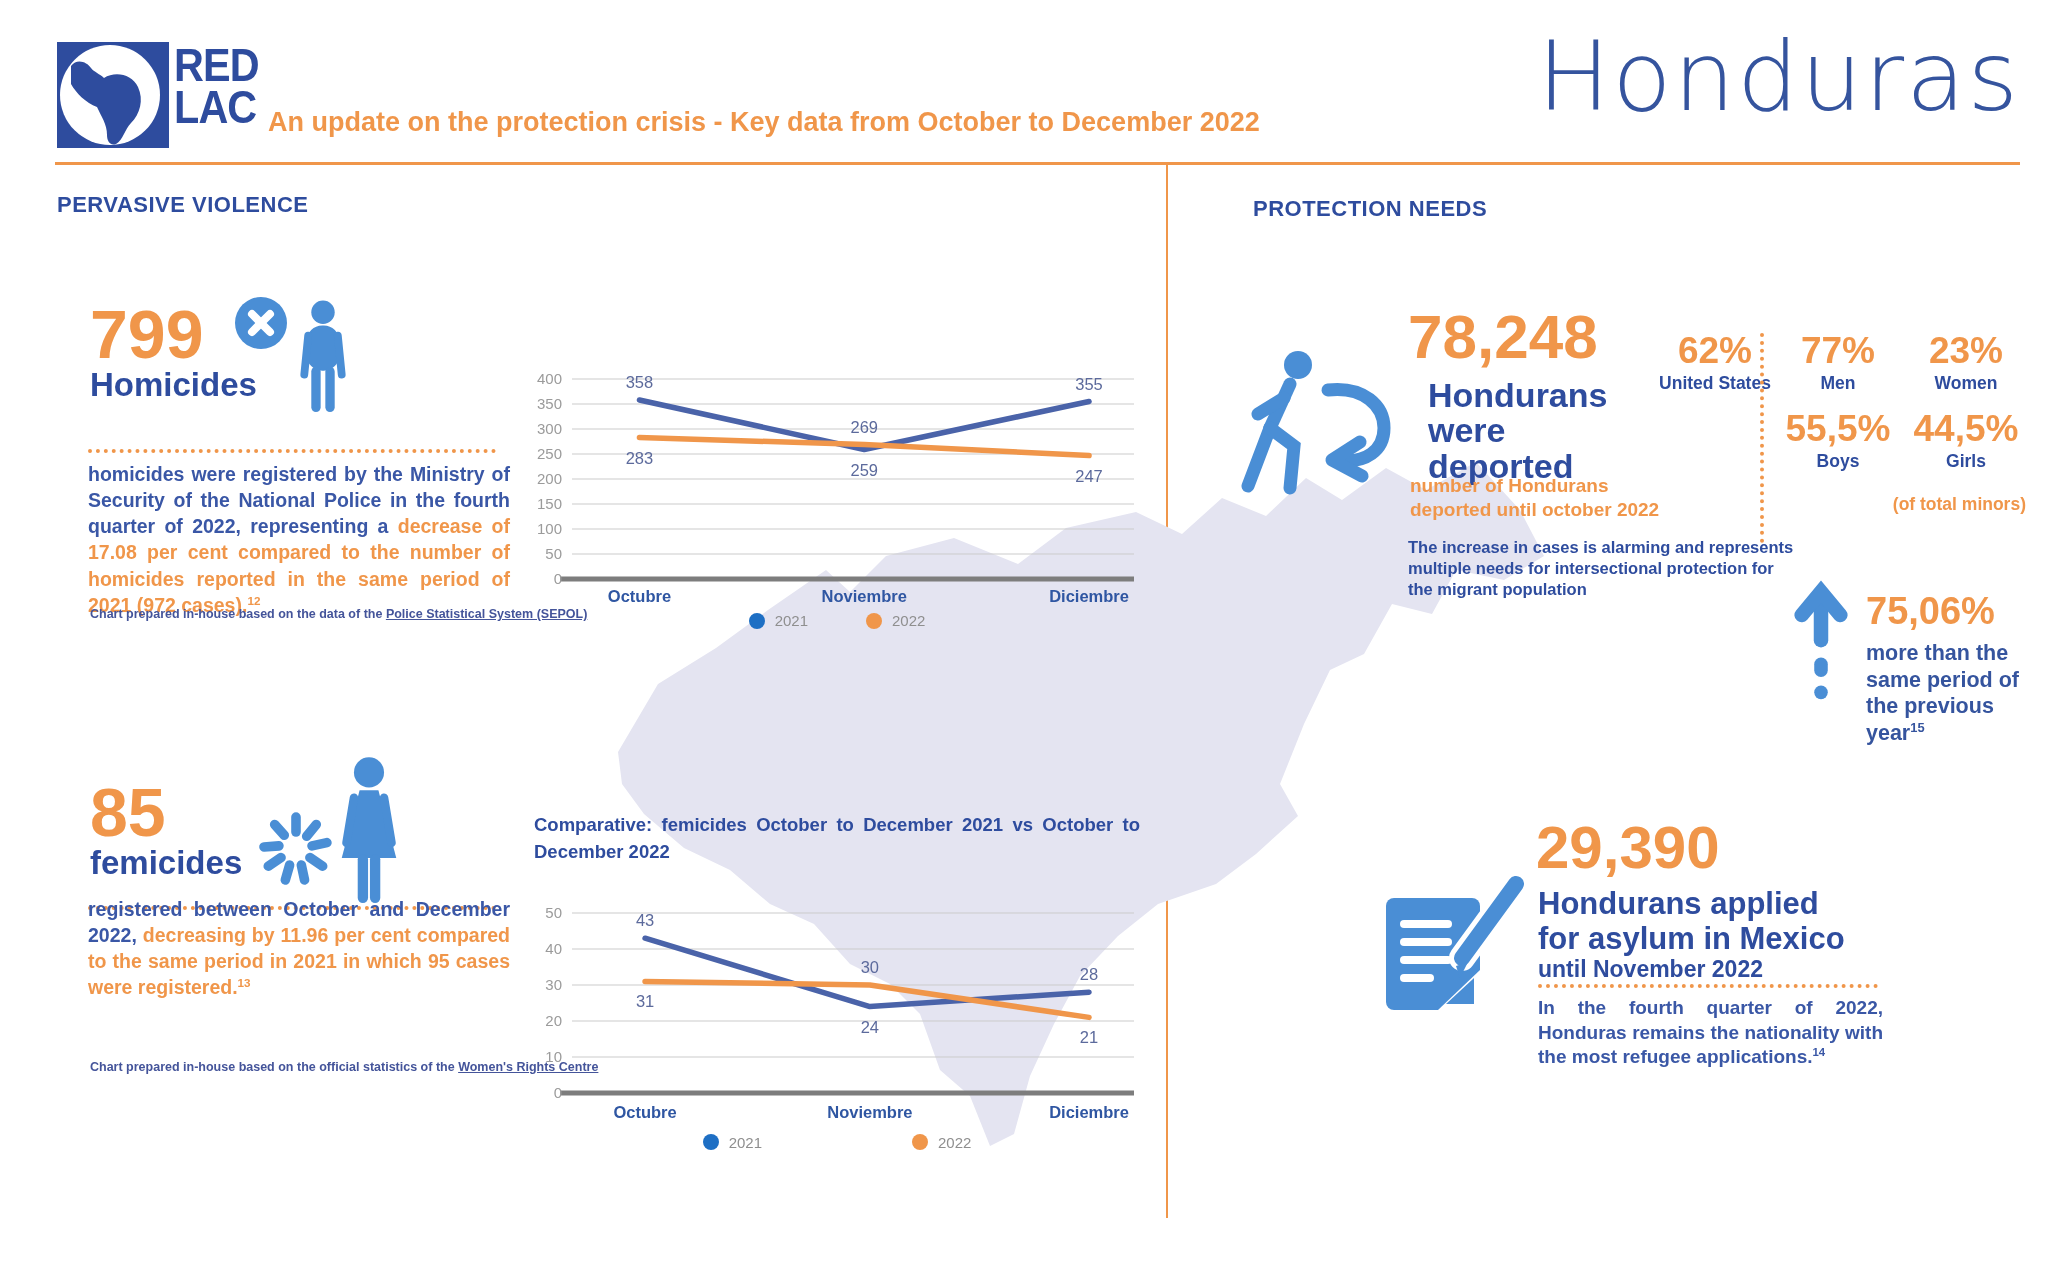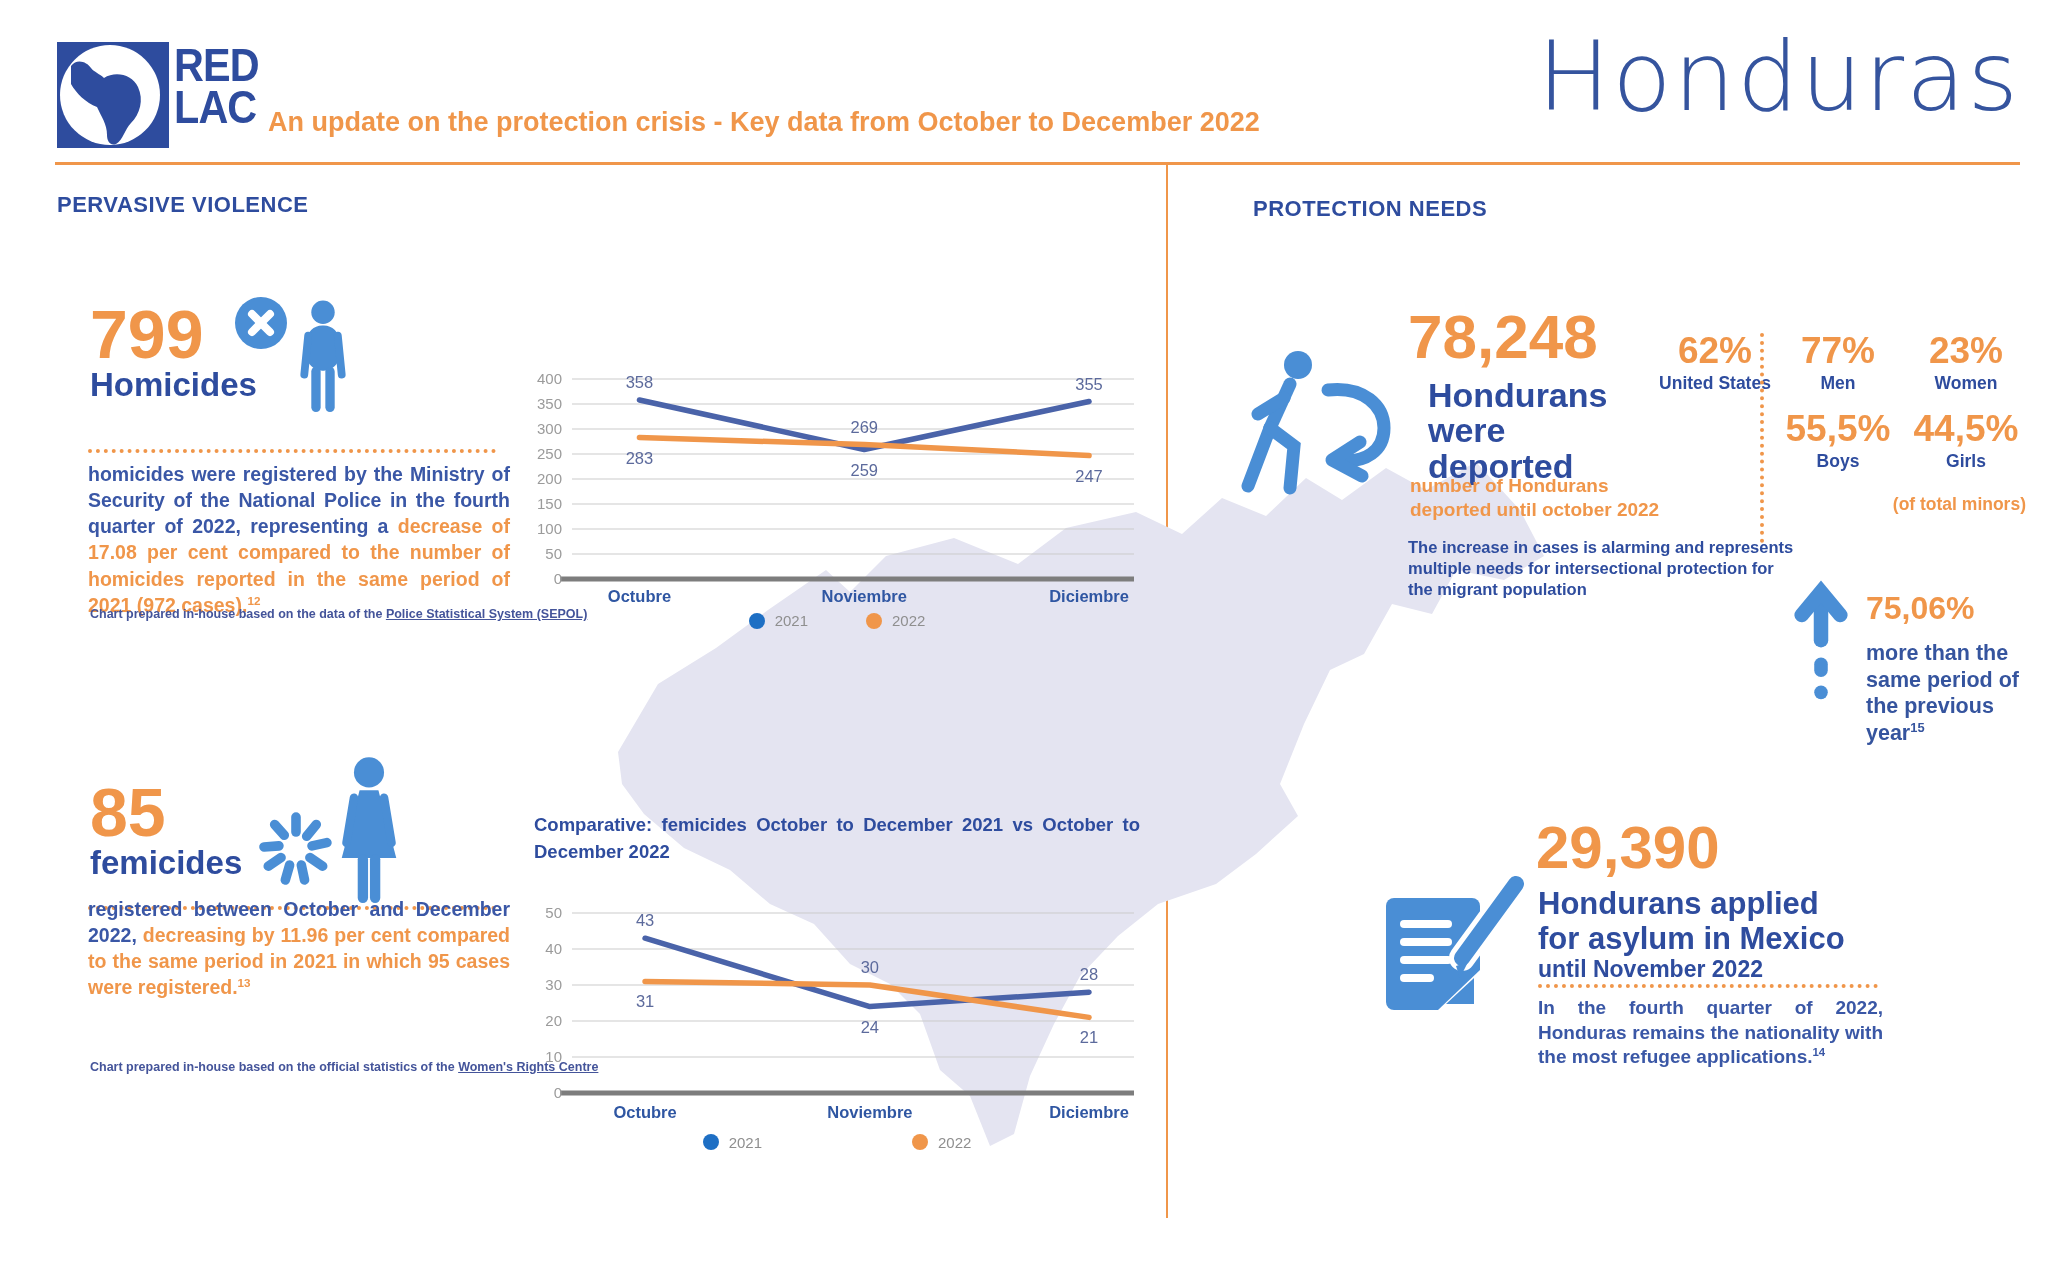--- a/index.html
+++ b/index.html
@@ -44,21 +44,21 @@
   
   .dep-num{color:#f0964a;font-weight:bold;font-size:62px;line-height:1;}
   .dep-label{color:#2e4c9e;font-weight:bold;font-size:34px;line-height:1.04;}
   .dep-sub{color:#f0964a;font-weight:bold;font-size:19px;line-height:1.26;}
   .pct-val{color:#f0964a;font-weight:bold;font-size:37px;line-height:1;}
   .pct-label{color:#2e4c9e;font-weight:bold;font-size:17.5px;margin-top:4px;}
   .pct-cell{text-align:center;}
   .demo-grid{display:grid;grid-template-columns:1fr 1fr;row-gap:16px;column-gap:8px;}
   .minors{color:#f0964a;font-weight:bold;font-size:17.5px;text-align:right;}
   .alarm{color:#2e4c9e;font-weight:bold;font-size:16.5px;line-height:1.27;}
-  .inc-val{color:#f0964a;font-weight:bold;font-size:32px;}
+  .inc-val{color:#f0964a;font-weight:bold;font-size:38px;}
   .inc-text{color:#35549e;font-weight:bold;font-size:21.5px;line-height:1.24;}
   .asy-num{color:#f0964a;font-weight:bold;font-size:60px;line-height:1;}
   .asy-title{color:#2e4c9e;font-weight:bold;font-size:31px;line-height:1.13;}
   .asy-sub{color:#2e4c9e;font-weight:600;font-size:23px;}
   .asy-body{color:#3a57a6;font-weight:bold;font-size:19px;line-height:1.3;text-align:justify;}
 </style>
 </head>
 <body>
 
 <div class="abs z1" style="left:598px;top:452px;width:960px;height:700px;">

